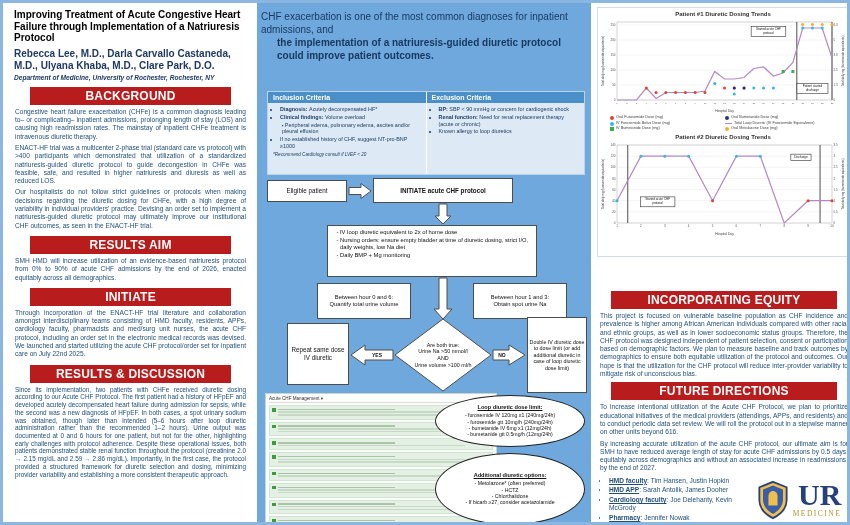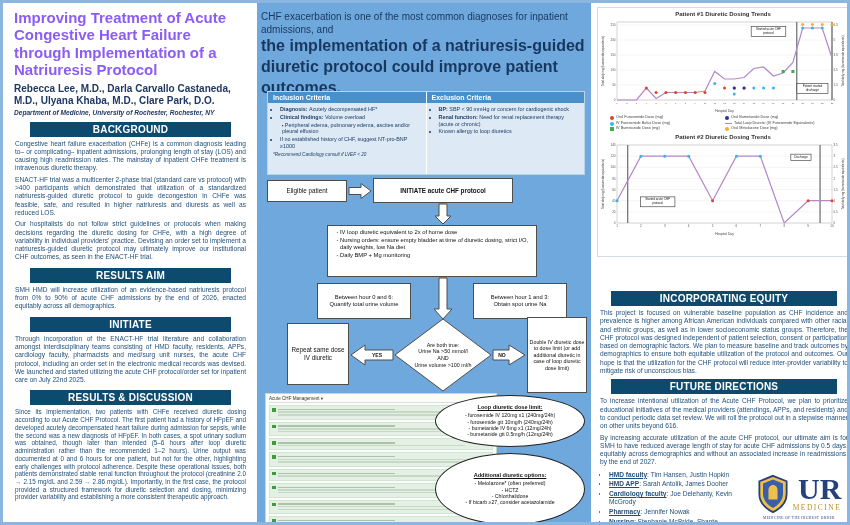--- a/index.html
+++ b/index.html
@@ -2,31 +2,31 @@
 <html><head>
 <meta charset="utf-8">
 <style>
   html,body{margin:0;padding:0;background:#e8edf2;}
   #poster{position:relative;width:850px;height:525px;background:#ffffff;
     border:3px solid #8ab6e0;box-sizing:border-box;overflow:hidden;
     font-family:"Liberation Sans",sans-serif;color:#1f4e79;}
   .abs{position:absolute;box-sizing:border-box;}
   
   #left-col{left:3px;top:0;width:251px;height:519px;padding:6px 10px 4px 8px;overflow:hidden;}
-  .poster-title{font-size:15px;font-weight:bold;color:#8b5cf6;line-height:1.16;}
+  .poster-title{font-size:10px;font-weight:bold;color:#000000;line-height:1.16;}
   .authors{font-size:10px;font-weight:600;color:#1f3864;line-height:1.2;margin-top:4px;}
   .dept{font-size:6.6px;font-style:italic;font-weight:600;color:#1f3864;margin-top:2px;}
-  .bar{background:#0c4a6e;color:#ffffff;font-weight:bold;font-size:10px;
+  .bar{background:#b91c1c;color:#ffffff;font-weight:bold;font-size:12px;
     text-align:center;padding:2px 0;margin:6px 16px 3px 16px;letter-spacing:.2px;}
   .para{font-size:6.6px;line-height:1.26;text-align:justify;color:#1f4e79;margin:3px 1px;}
   .para.small{font-size:6.35px;line-height:1.22;}
   
   #mid-panel{left:254px;top:0;width:334px;height:519px;background:#6fa8dc;}
   .headline{left:258px;top:7px;width:326px;text-align:left;color:#17375e;font-size:10px;line-height:1.3;}
-  .headline .hl-bold{font-weight:bold;font-size:16px;}
+  .headline .hl-bold{font-weight:bold;font-size:10px;margin-left:16px;}
   #criteria{left:264px;top:88px;width:318px;height:84px;background:#ddeaf6;display:flex;border:1px solid #bcd4ea;}
   .crit-col{flex:1;display:flex;flex-direction:column;border-right:1px solid #ffffff;}
   .crit-col:last-child{border-right:none;}
   .crit-head{background:#4a8fc7;color:#fff;font-weight:bold;font-size:7px;padding:2px 5px;}
   .crit-body{padding:2px 5px;font-size:5.4px;line-height:1.25;color:#17375e;flex:1;}
   .crit-body ul{margin:0;padding-left:7px;}
   .crit-body li{margin:1px 0;}
   .crit-body li.sub{list-style-type:none;margin-left:2px;}
   .crit-body li.sub:before{content:"▪ ";font-size:4.5px;}
   .crit-foot{font-size:4.6px;font-style:italic;margin-top:2px;}

